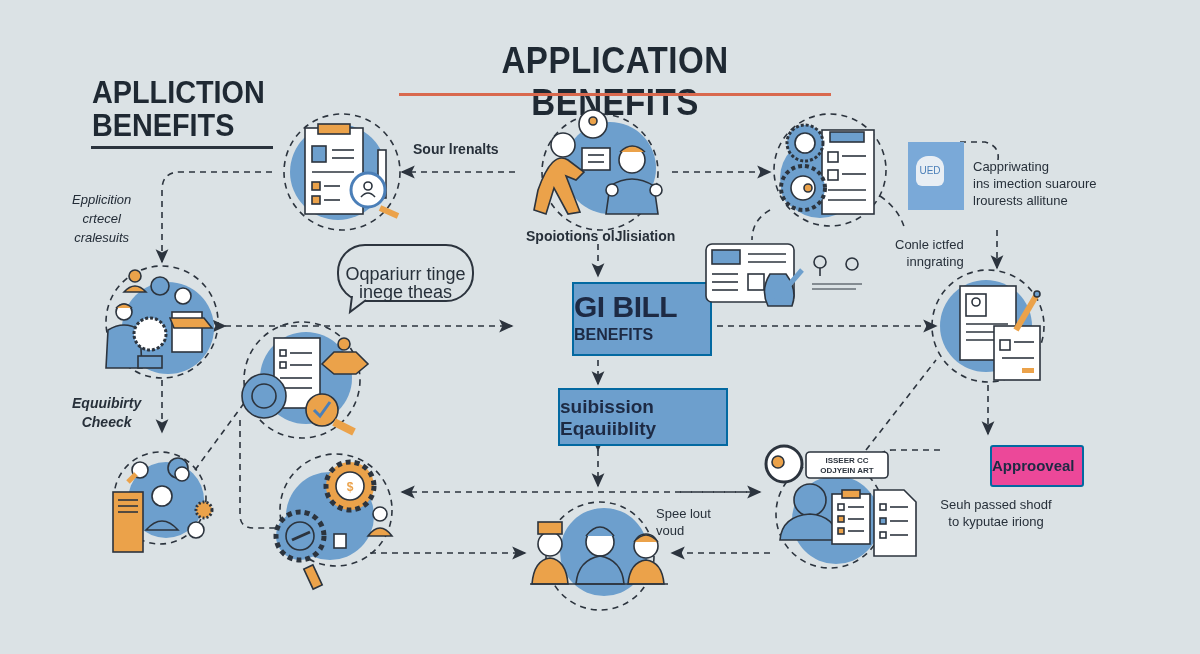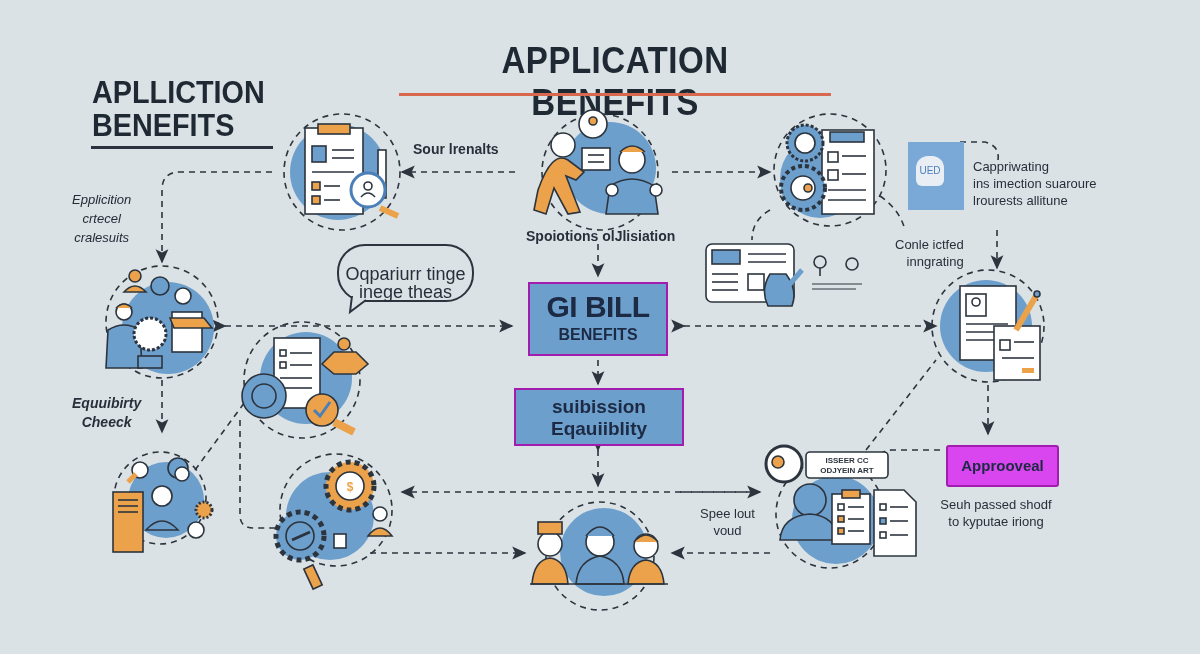--- a/index.html
+++ b/index.html
@@ -23,30 +23,30 @@
     left: 92px; top: 76px; font-size: 32px; font-weight: bold; line-height: 33px; color: #1f2933;
     transform: scaleX(0.9); transform-origin: left top;
   }
   .title-left-rule {
     left: 91px; top: 146px; width: 182px; height: 3px; background: #2a333d;
   }
   .lbl { font-size: 14px; font-weight: bold; color: #27303a; line-height: 18px; }
   .lbl-n { font-size: 13px; font-weight: normal; color: #27303a; line-height: 17px; }
   .lbl-i { font-size: 14px; font-style: italic; font-weight: bold; color: #27303a; line-height: 19px; }
   .box {
-    background: #6d9fcd; border: 2px solid #a21caf; text-align: center;
-    color: #1d2a44; font-weight: bold;
+    background: #6d9fcd; border: 2px solid #0369a1; 
+    color: #1d2a44; font-weight: bold; margin-left: 44px;
   }
   .box-gi { left: 528px; top: 282px; width: 140px; height: 74px; }
   .box-gi .big { font-size: 30px; line-height: 34px; margin-top: 6px; letter-spacing: -0.5px; }
   .box-gi .small { font-size: 16px; line-height: 22px; }
   .box-elig { left: 514px; top: 388px; width: 170px; height: 58px; font-size: 19px; line-height: 22px; padding-top: 6px; }
   .box-appr {
-    left: 946px; top: 445px; width: 113px; height: 42px; border-radius: 3px;
-    font-size: 15px; line-height: 38px; background: #d946ef;
+    left: 946px; top: 445px; width: 94px; height: 42px; border-radius: 3px;
+    font-size: 15px; line-height: 38px; background: #ec4899;
   }
   .bubble {
     left: 337px; top: 244px; width: 137px; height: 58px; border: 2px solid #2c343e;
     border-radius: 28px; text-align: center; font-size: 18px; line-height: 18px; padding-top: 19px; color: #27303a;
   }
   svg { position: absolute; left: 0; top: 0; }
 </style>
 </head>
 <body>
 
@@ -142,21 +142,21 @@
 </div>
 <div class="abs" style="left:72px;top:190px;text-align:center;font-size:13px;line-height:19px;font-style:italic;">
   <div>Epplicition</div>
   <div>crtecel</div>
   <div>cralesuits</div>
 </div>
 <div class="abs lbl-i" style="left:72px;top:394px;text-align:center;">
   <div>Equuibirty</div>
   <div>Cheeck</div>
 </div>
-<div class="abs lbl-n" style="left:695px;top:505px;text-align:center;width:65px;">
+<div class="abs lbl-n" style="left:656px;top:505px;text-align:left;width:65px;">
   <div>Spee lout</div>
   <div>voud</div>
 </div>
 <div class="abs lbl-n" style="left:926px;top:496px;text-align:center;width:140px;">
   <div>Seuh passed shodf</div>
   <div>to kyputae iriong</div>
 </div>
 
 <div class="abs" style="left:908px;top:142px;width:56px;height:68px;background:#7aa9d8;">
   <div style="position:absolute;left:8px;top:14px;width:28px;height:30px;background:#e8eef4;border-radius:12px 12px 6px 6px;text-align:center;font-size:10px;font-weight:normal;color:#4b7fb8;line-height:30px;">UED</div>

